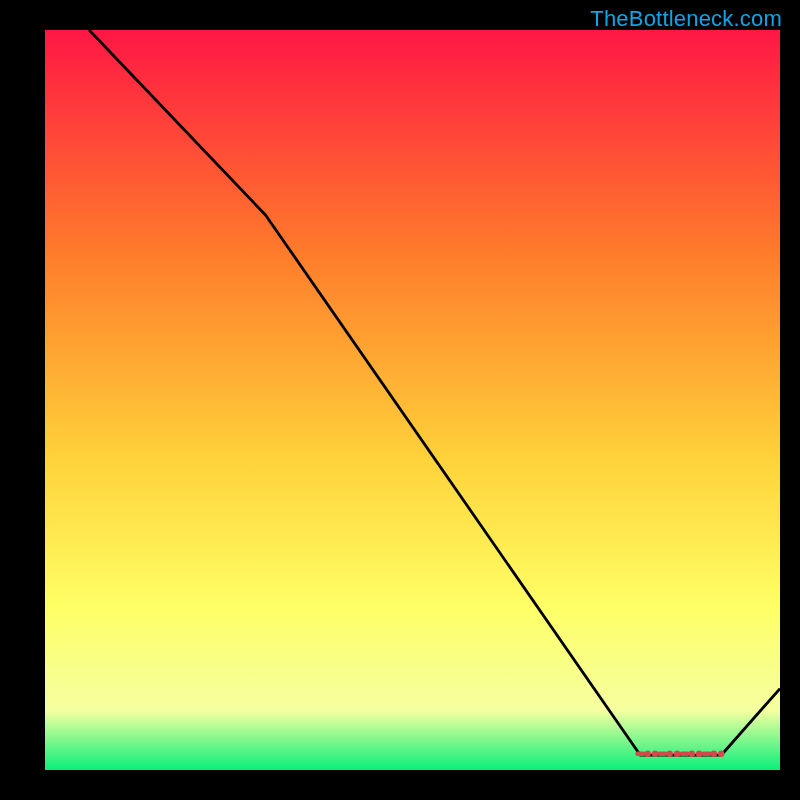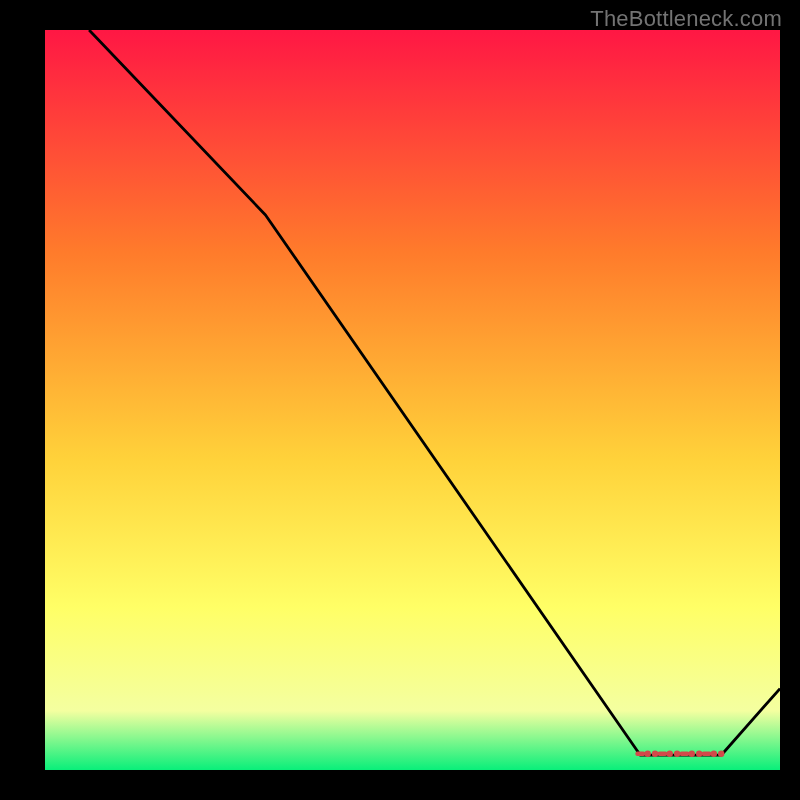--- a/index.html
+++ b/index.html
@@ -15,21 +15,21 @@
     position: absolute;
     left: 0;
     top: 0;
     width: 800px;
     height: 800px;
   }
   .watermark {
     position: absolute;
     top: 6px;
     right: 18px;
-    color: #737373;
+    color: #0ea5e9;
     font-size: 22px;
     font-weight: 500;
     letter-spacing: 0.2px;
     z-index: 10;
   }
   svg {
     display: block;
   }
 </style>
 </head>

